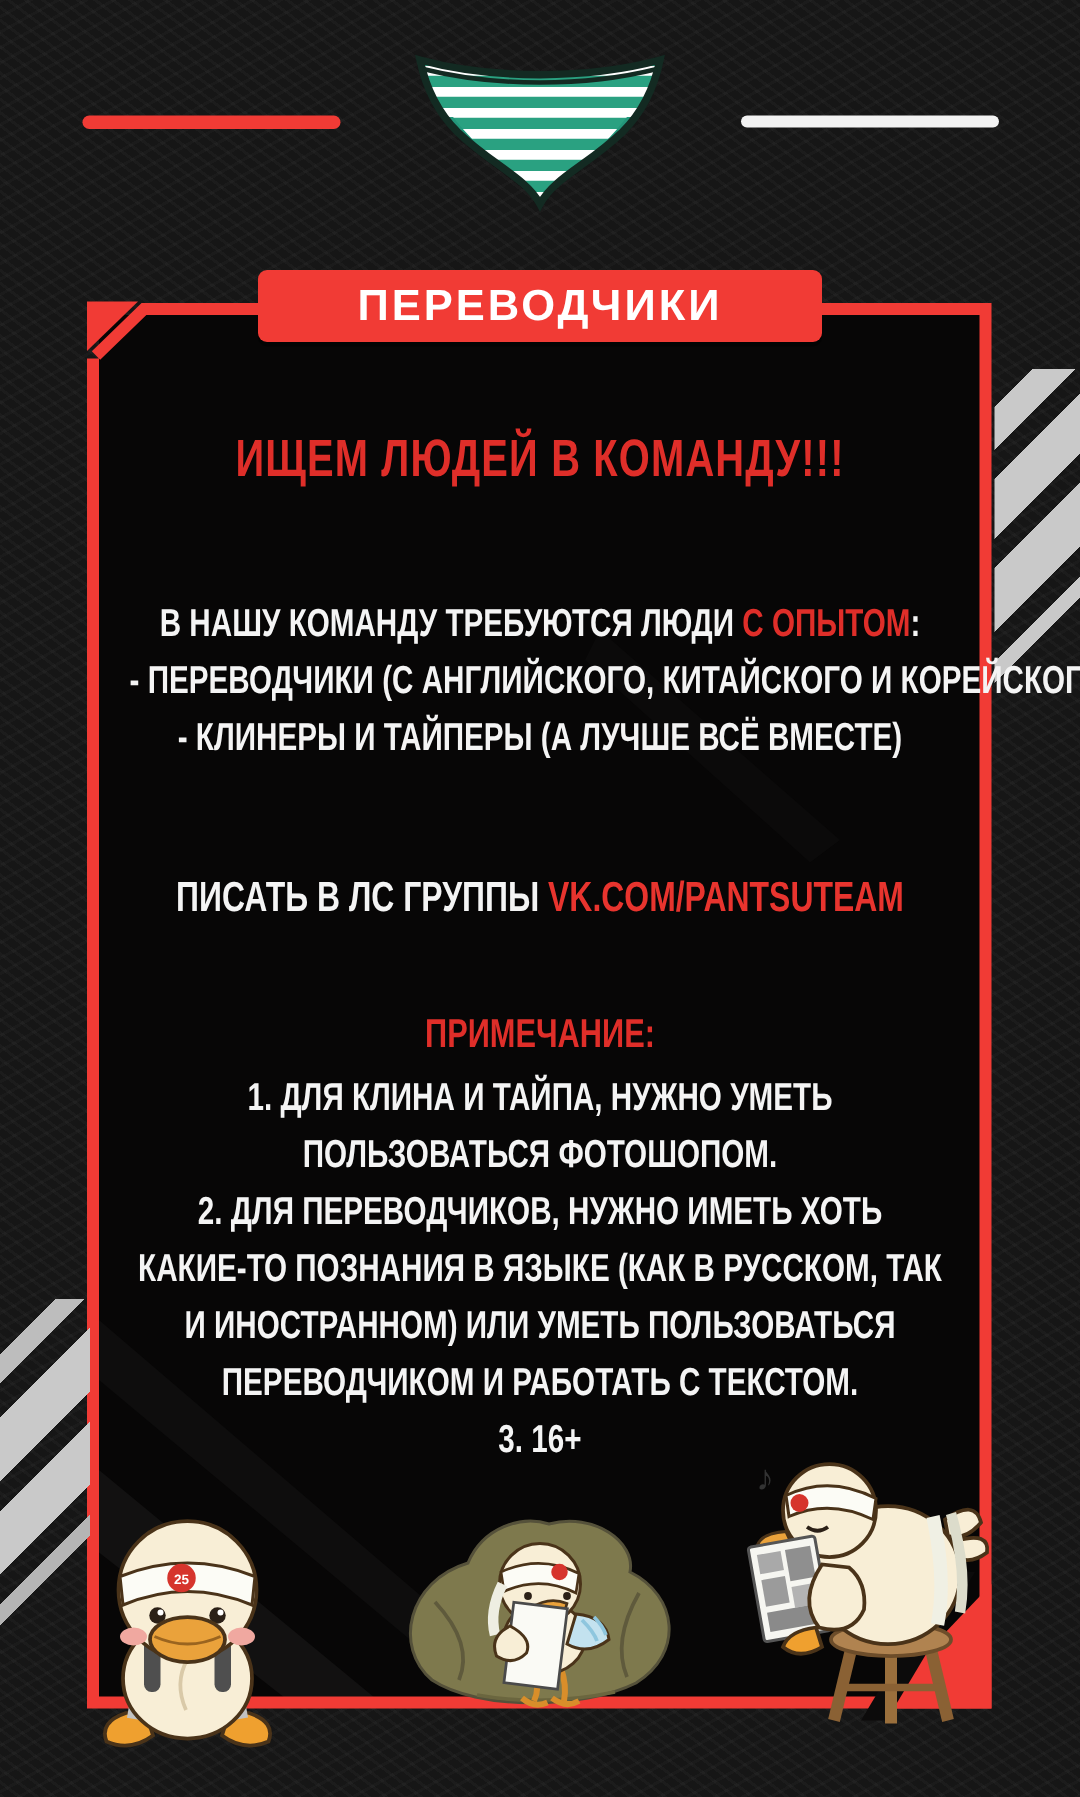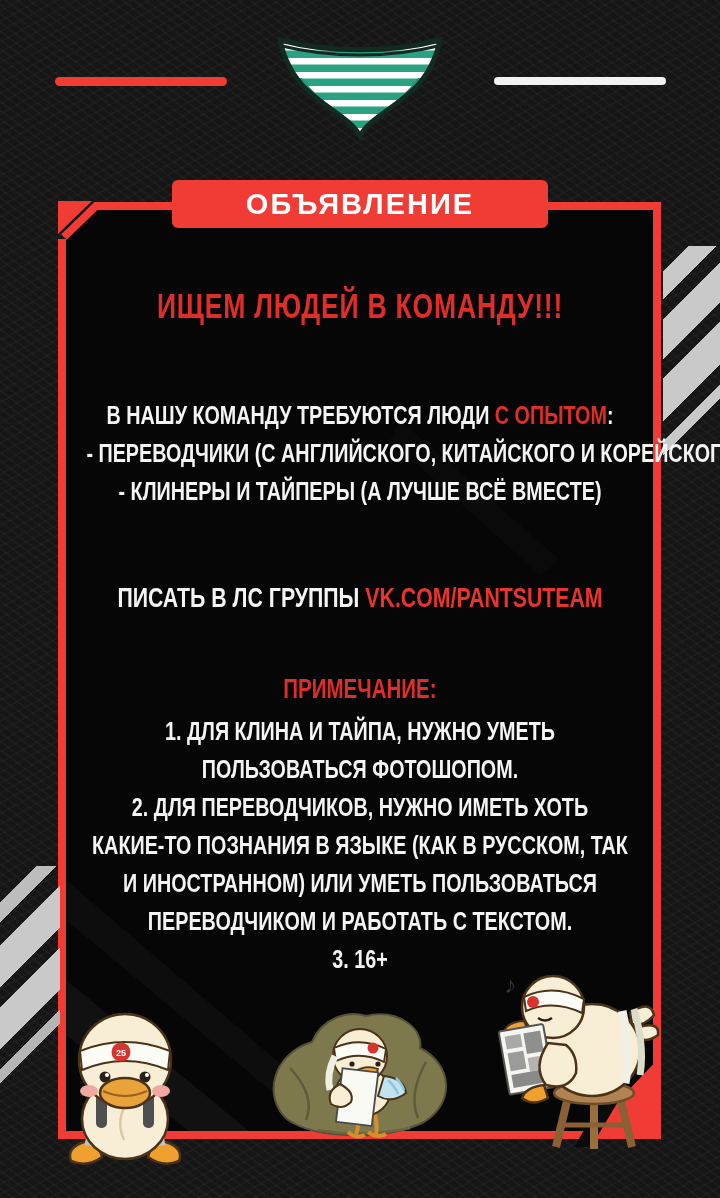--- a/index.html
+++ b/index.html
@@ -96,21 +96,21 @@
     <path d="M64 237 L96 206 H657 V1135 H62 V239" fill="none" stroke="var(--accent-red)" stroke-width="8"></path>
 
     <path d="M58 201 L92 201 L58 234 Z" fill="var(--accent-red)"></path>
 
     <path d="M661 1056 L661 1139 L582 1139 Z" fill="var(--accent-red)"></path>
 
     <path d="M633 1048 L650 1048 L591 1147 L574 1147 Z" fill="#0c0b0b"></path>
   </svg>
 
   <div class="abs banner">
-    <span>ОБЪЯВЛЕНИЕ</span>
+    <span>ПЕРЕВОДЧИКИ</span>
   </div>
 
   <div class="abs txt title condensed">ИЩЕМ ЛЮДЕЙ В КОМАНДУ!!!</div>
 
   <div class="abs txt intro condensed">
     <div><span>В НАШУ КОМАНДУ ТРЕБУЮТСЯ ЛЮДИ </span><span class="hl">С ОПЫТОМ</span><span>:</span></div>
     <div>- ПЕРЕВОДЧИКИ (С АНГЛИЙСКОГО, КИТАЙСКОГО И КОРЕЙСКОГО)</div>
     <div>- КЛИНЕРЫ И ТАЙПЕРЫ (А ЛУЧШЕ ВСЁ ВМЕСТЕ)</div>
   </div>
 

